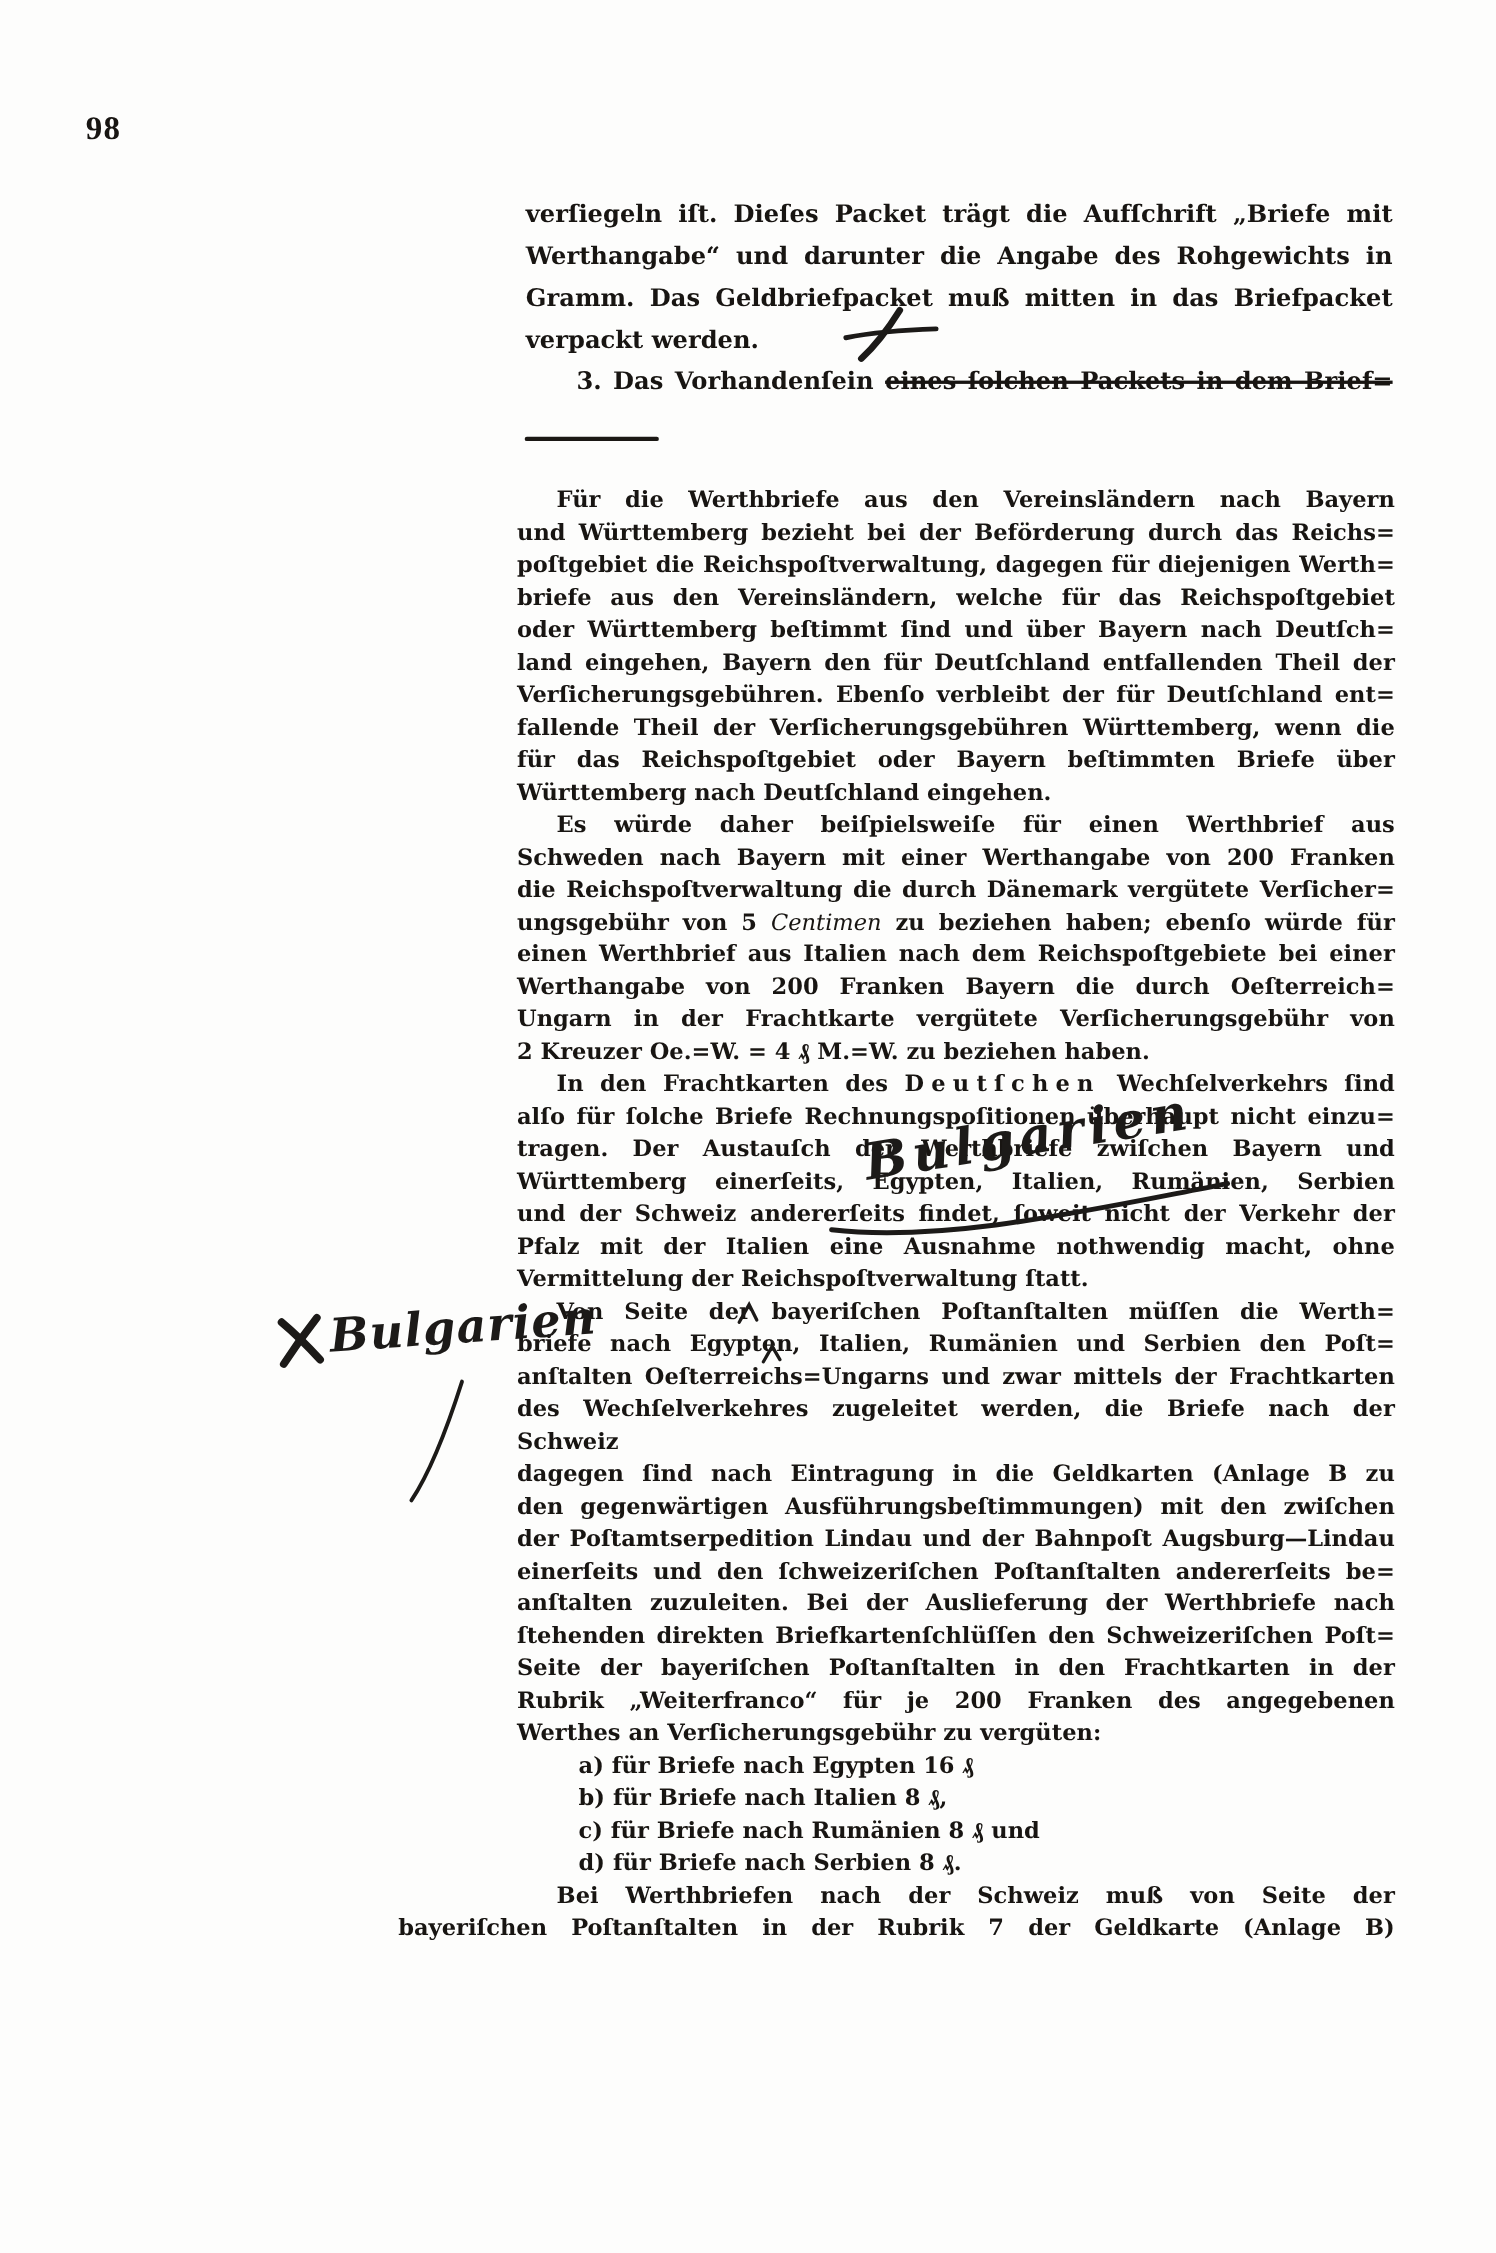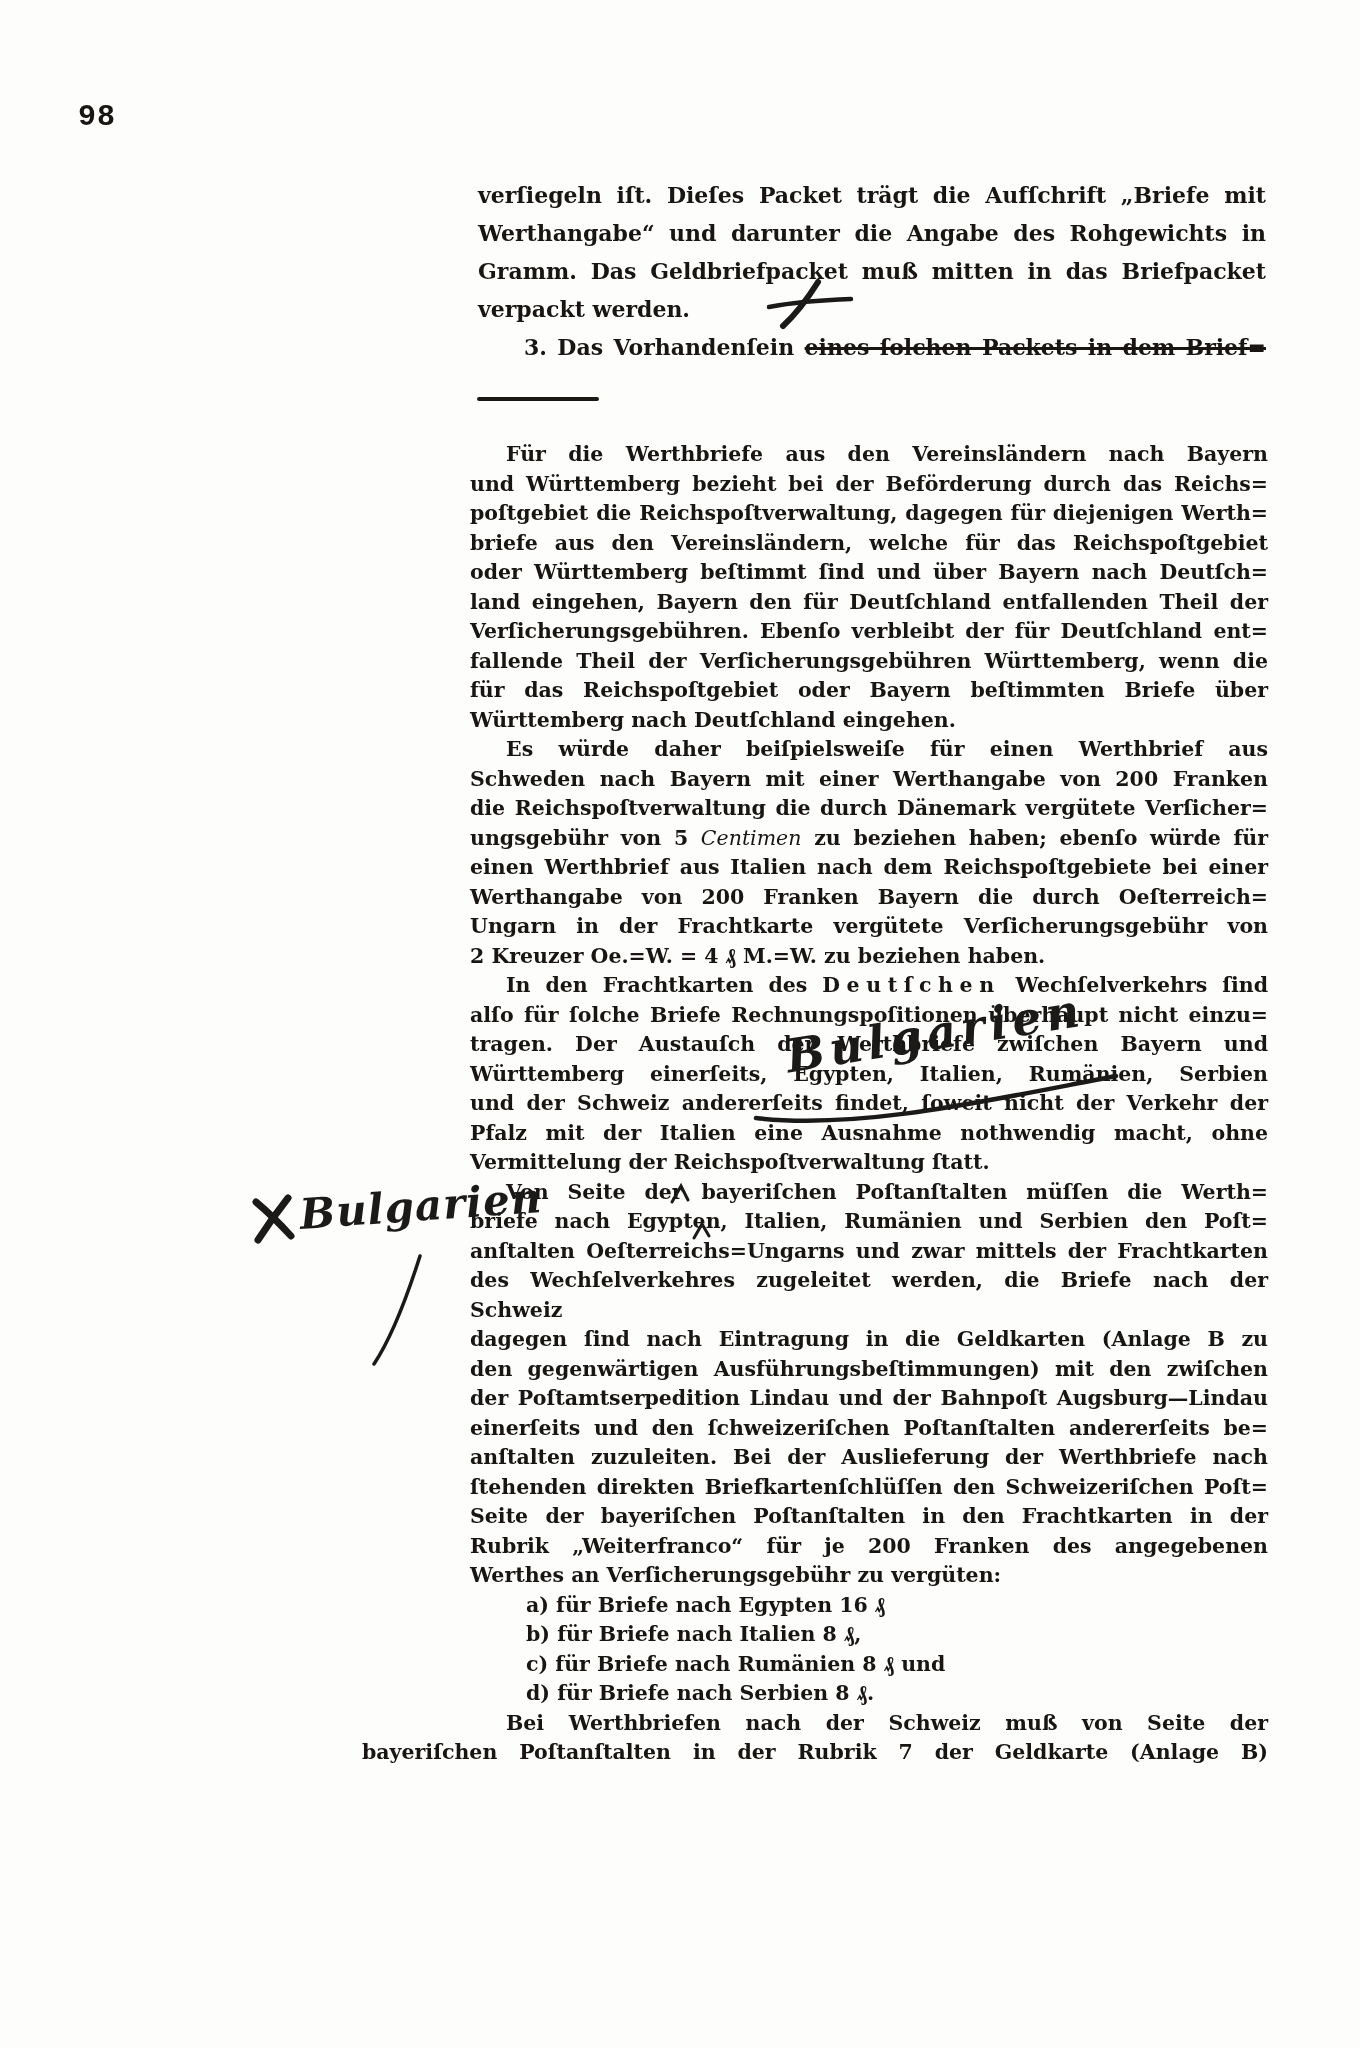--- a/index.html
+++ b/index.html
@@ -5,21 +5,21 @@
   html,body{margin:0;padding:0;}
   body{
     width:1360px;height:2048px;position:relative;
     background:#fdfdfc;
     font-family:"DejaVu Serif","Liberation Serif",serif;
     color:#181512;
     overflow:hidden;
   }
   .pageno{
     position:absolute;left:78px;top:100px;
-    font-family:Liberation Mono, monospace;
+    font-family:Liberation Serif, serif;
     font-weight:700;font-size:30px;letter-spacing:1px;
   }
   
   .main{
     position:absolute;left:478px;top:176px;width:788px;
     font-size:22px;line-height:38px;font-weight:700;
   }
   
   .foot{
     position:absolute;left:470px;top:440px;width:798px;

